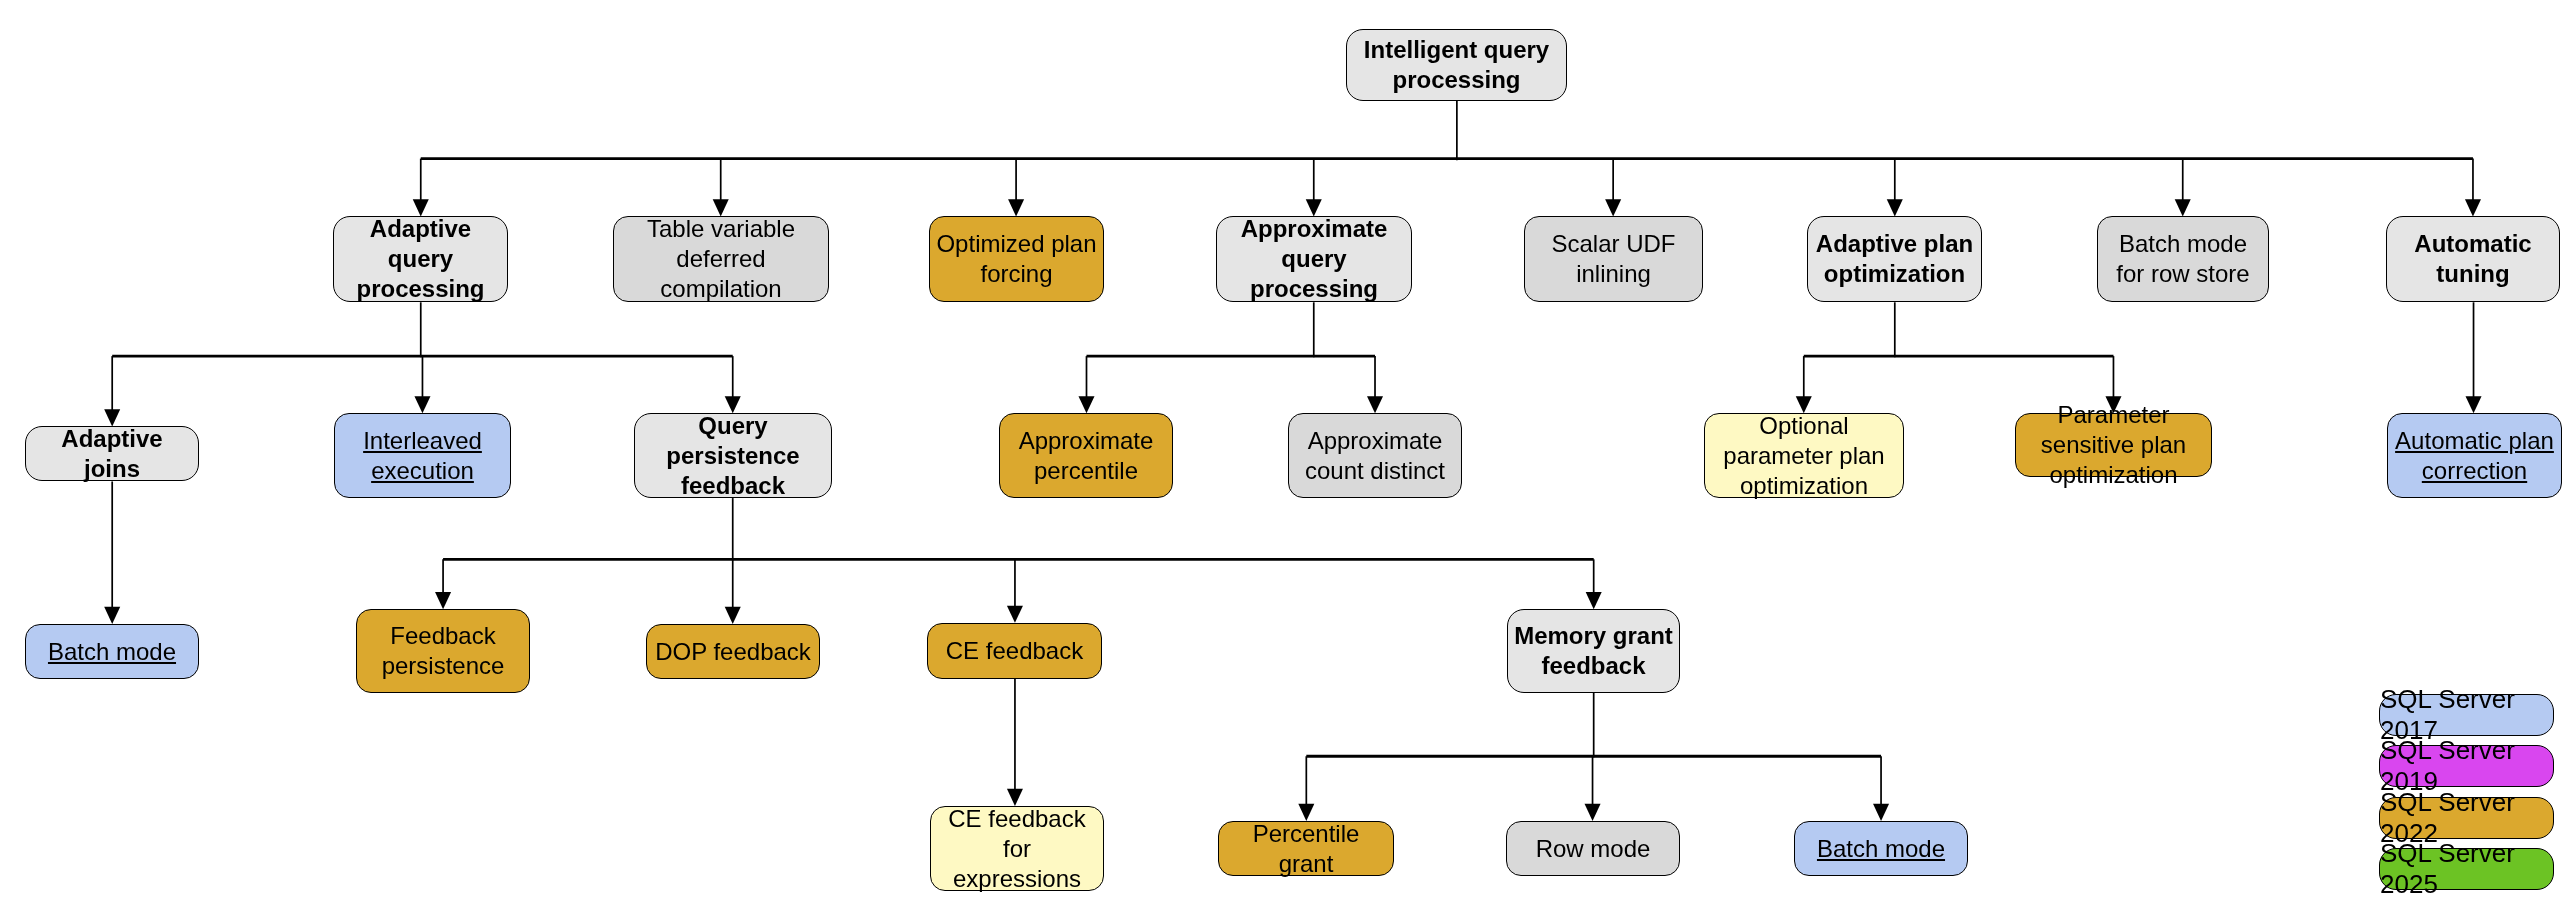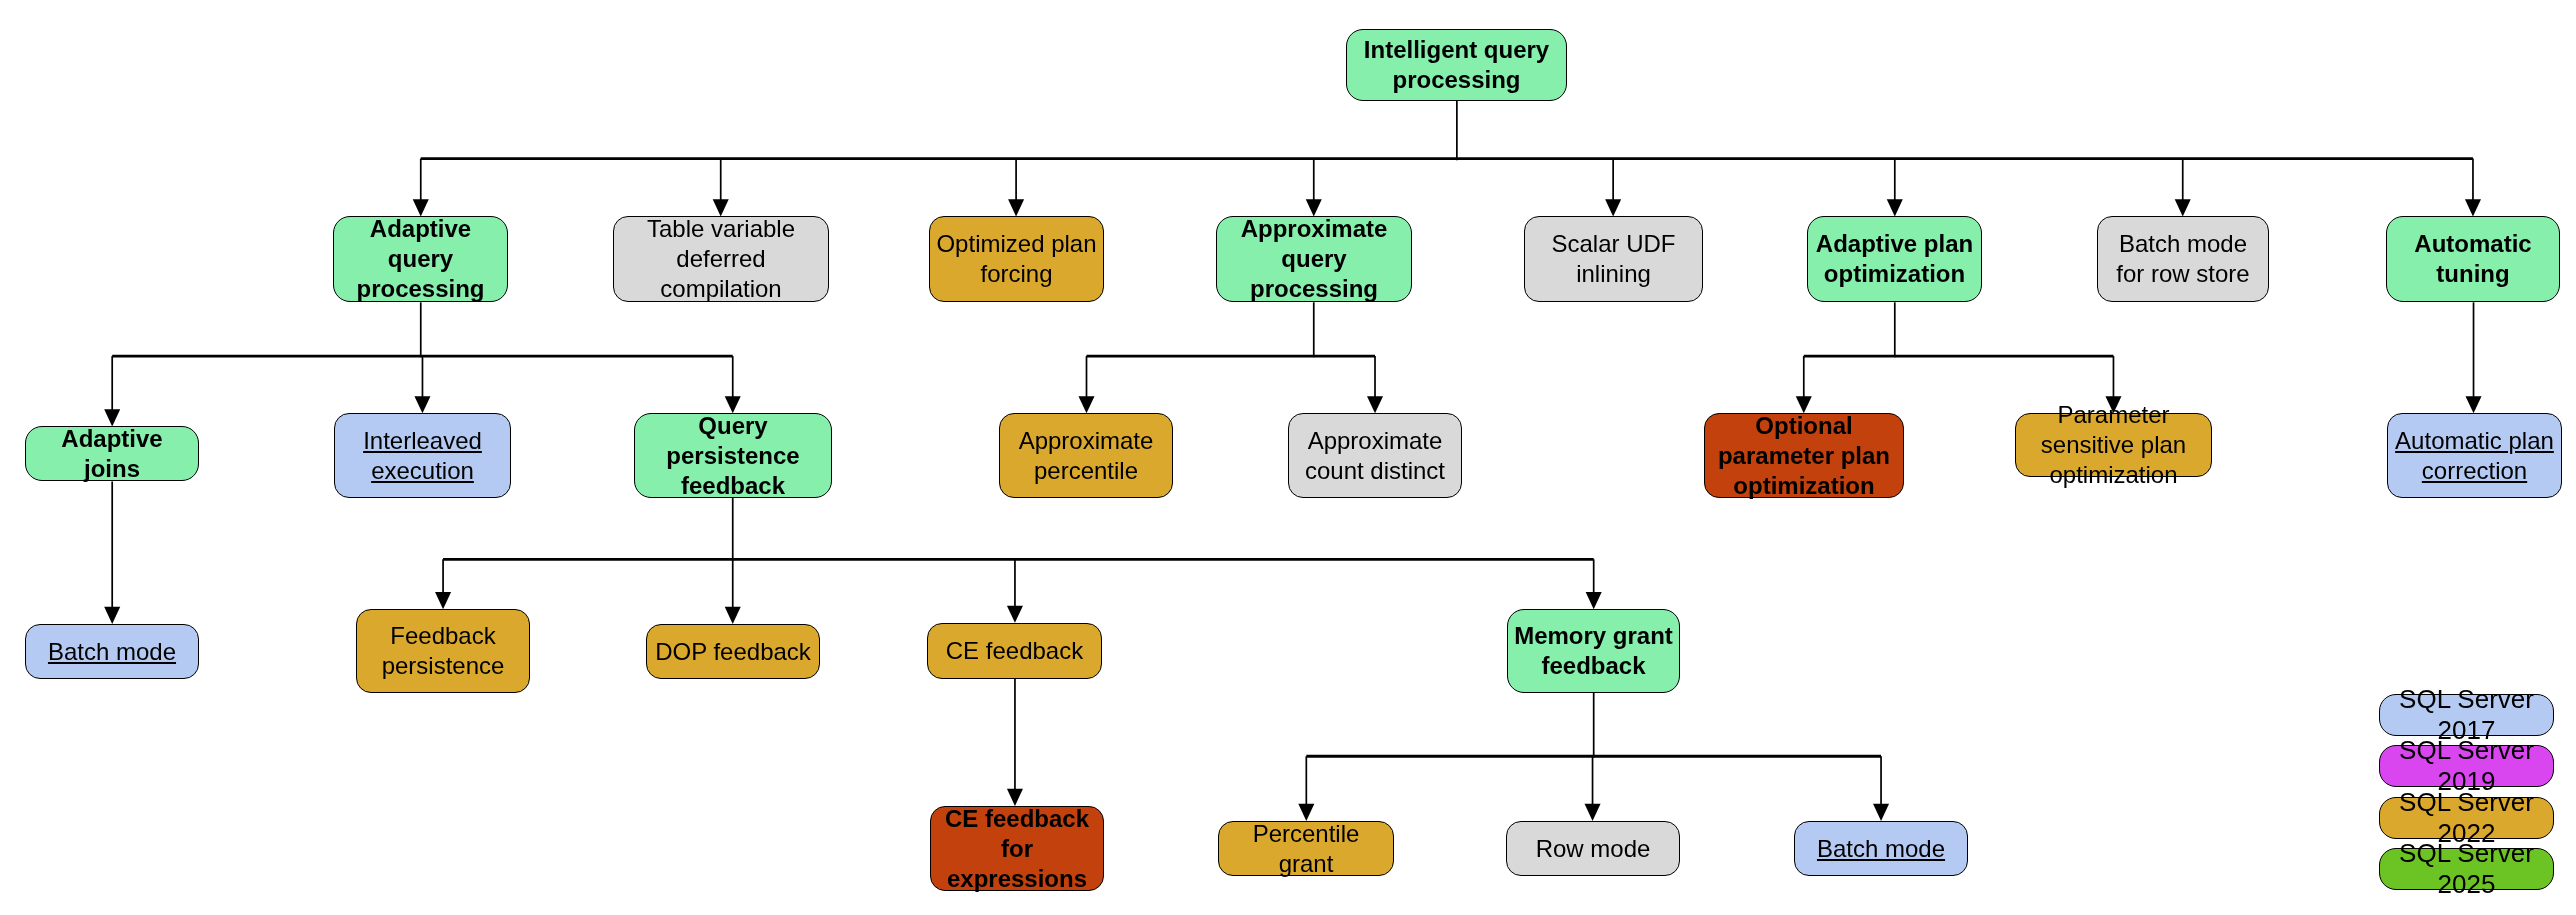--- a/index.html
+++ b/index.html
@@ -3,32 +3,32 @@
 <meta charset="utf-8">
 <style>
   html,body{margin:0;padding:0;background:#ffffff;}
   body{width:2576px;height:916px;font-family:"Liberation Sans",sans-serif;}
   .canvas{position:relative;width:2576px;height:916px;background:#ffffff;overflow:hidden;}
   svg.connectors{position:absolute;left:0;top:0;z-index:1;}
   .node{
     position:absolute;z-index:2;box-sizing:border-box;
     border:1.7px solid #000;border-radius:15px;
     display:flex;align-items:center;justify-content:center;text-align:center;
-    font-size:24px;line-height:1.25;color:#000;background:#86efac;padding:2.3px 5.7px;
+    font-size:24px;line-height:1.25;color:#000;background:#e5e5e5;padding:2.3px 5.7px;
   }
   .node.cat{font-weight:700;border-radius:17px;}
   .node.v2017{background:#b5caf2;text-decoration:underline;}
   .node.v2019{background:#d9d9d9;}
   .node.v2022{background:#dba82e;}
-  .node.v2025{background:#c2410c;font-weight:bold;}
+  .node.v2025{background:#fef9c3;}
   .legend-item{
     position:absolute;z-index:2;box-sizing:border-box;left:2379px;width:175px;height:42px;
     border:1.7px solid #000;border-radius:17px;
     display:flex;align-items:center;justify-content:center;
-    font-size:26px;color:#000;text-align:center;
+    font-size:26px;color:#000;
   }
 </style>
 </head>
 <body>
 
 <div class="canvas">
 
   <svg class="connectors" width="2576" height="916" viewBox="0 0 4500 1600" fill="none" stroke="#000">
 
     <line x1="2545" y1="175" x2="2545" y2="280" stroke-width="3"></line>

